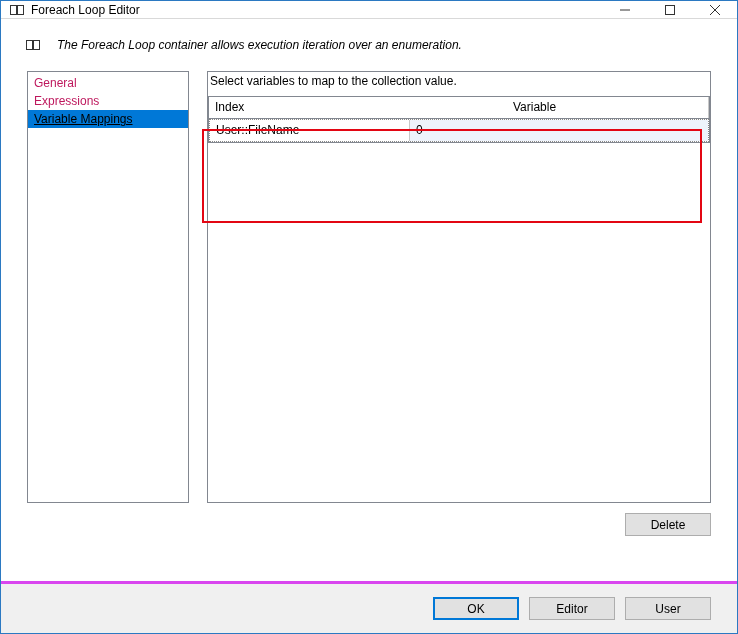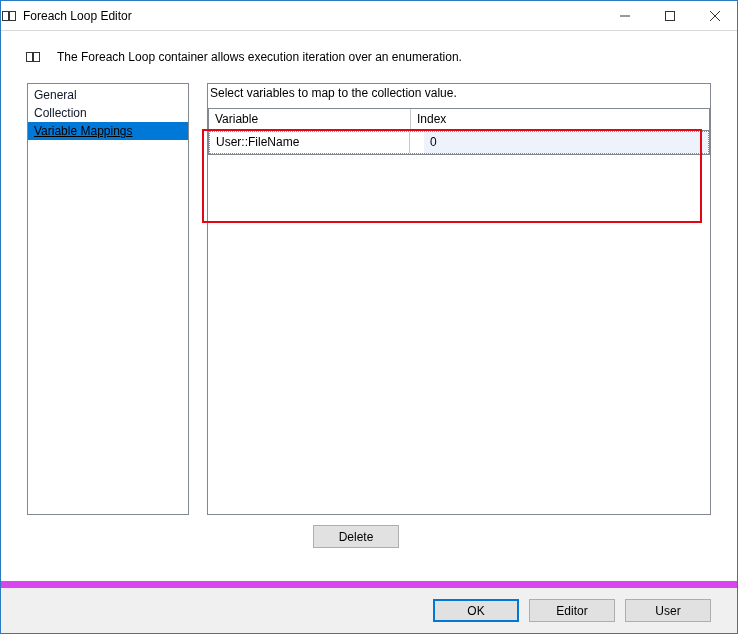--- a/index.html
+++ b/index.html
@@ -1,46 +1,46 @@
 <!DOCTYPE html>
 <html><head>
   <meta charset="utf-8">
   <style>
     * { box-sizing: border-box; margin: 0; padding: 0; font-family: "Segoe UI", Tahoma, sans-serif; font-size: 12px; }
     body { background: #fff; width: 738px; height: 634px; border: 1px solid #2b79c2; position: relative; user-select: none; }
-    .titlebar { height: 30px; display: flex; align-items: center; border-bottom: 1px solid #d9d9d9; }
+    .titlebar { height: 18px; display: flex; align-items: center; padding-left: 8px; border-bottom: 1px solid #d9d9d9; }
     .titlebar-icon { width: 16px; height: 16px; margin-right: 6px; }
     .title-text { flex: 1; }
     .win-btn { width: 45px; height: 29px; display: flex; align-items: center; justify-content: center; color: #333; }
     .win-btn svg { stroke: #333; }
-    .description-row { display: flex; align-items: center; padding: 18px 18px 18px 24px; }
+    .description-row { display: flex; align-items: center; padding: 18px 18px 18px 24px; font-style: italic; }
     .desc-icon { width: 16px; height: 16px; margin-right: 16px; }
     .content { display: flex; padding: 0 26px 0 26px; gap: 18px; height: 432px; }
     .nav-panel { width: 162px; border: 1px solid #828790; background: #fff; padding: 2px 0; }
-    .nav-item { padding: 1px 6px; cursor: default; color: #0f172a; line-height: 16px; }
+    .nav-item { padding: 1px 6px; cursor: default; color: #be185d; line-height: 16px; }
     .nav-item.selected { background: #0078d7; color: #000000; text-decoration: underline; }
     .main-panel { flex: 1; position: relative; }
     .main-panel-inner { border: 1px solid #828790; background: #fff; height: 100%; padding: 0; position: relative; }
     .instruction { padding: 2px 2px 8px 2px; background: #fff; }
     .grid { }
     .grid-header { display: flex; border: 1px solid #828790; border-bottom: none; background: #f0f0f0; }
     .grid-header .gh { padding: 3px 6px 4px 6px; background: #fff; }
     .gh-var { width: 202px; border-right: 1px solid #c8c8c8; }
     .gh-idx { flex: 1; }
     .grid-row-area { border: 1px solid #828790; }
-    .grid-row { display: flex; border: 1px dotted #888; gap: 14px; }
+    .grid-row { display: flex; border: 1px dotted #888; }
     .gc { padding: 3px 6px 4px 6px; }
     .gc-var { width: 200px; border-right: 1px solid #c8c8c8; }
     .gc-idx { flex: 1; background: #eef3fb; }
     .highlight-box { position: absolute; border: 2px solid #e30613; left: 201px; top: 128px; width: 500px; height: 94px; pointer-events: none; }
-    .footer { position: absolute; bottom: 0; left: 0; right: 0; height: 52px; border-top: 7px solid #d946ef; background: #f0f0f0; display: flex; justify-content: flex-end; align-items: center; padding: 0 26px; gap: 10px; }
+    .footer { position: absolute; bottom: 0; left: 0; right: 0; height: 52px; border-top: 3px solid #d946ef; background: #f0f0f0; display: flex; justify-content: flex-end; align-items: center; padding: 0 26px; gap: 10px; }
     .btn { width: 86px; height: 23px; background: #e1e1e1; border: 1px solid #adadad; display: flex; align-items: center; justify-content: center; cursor: default; }
     .btn.primary { border: 2px solid #0078d7; background: #e1e1e1; }
     .underline-first::first-letter { text-decoration: underline; }
-    .btn-delete-wrap { display:flex; justify-content:center; padding: 10px 26px 0 0; }
+    .btn-delete-wrap { display:flex; justify-content:flex-end; padding: 10px 26px 0 0; }
   </style>
 </head>
 <body>
 
 <div class="titlebar">
   <span class="titlebar-icon">
     <svg width="16" height="16" viewBox="0 0 16 16">
       <rect x="1.5" y="3.5" width="6" height="9" fill="none" stroke="#333" stroke-width="1"></rect>
       <rect x="8.5" y="3.5" width="6" height="9" fill="none" stroke="#333" stroke-width="1"></rect>
     </svg>
@@ -70,30 +70,30 @@
       <rect x="1.5" y="3.5" width="6" height="9" fill="none" stroke="#333" stroke-width="1"></rect>
       <rect x="8.5" y="3.5" width="6" height="9" fill="none" stroke="#333" stroke-width="1"></rect>
     </svg>
   </span>
   <span>The Foreach Loop container allows execution iteration over an enumeration.</span>
 </div>
 
 <div class="content">
   <div class="nav-panel">
     <div class="nav-item">General</div>
-    <div class="nav-item">Collection</div>
+    <div class="nav-item">Expressions</div>
     <div class="nav-item selected">Variable Mappings</div>
   </div>
   <div class="main-panel">
     <div class="main-panel-inner">
       <div class="instruction">Select variables to map to the collection value.</div>
       <div class="grid">
         <div class="grid-header">
+          <div class="gh gh-idx">Index</div>
           <div class="gh gh-var">Variable</div>
-          <div class="gh gh-idx">Index</div>
         </div>
         <div class="grid-row-area">
           <div class="grid-row">
             <div class="gc gc-var">User::FileName</div>
             <div class="gc gc-idx">0</div>
           </div>
         </div>
       </div>
     </div>
   </div>

